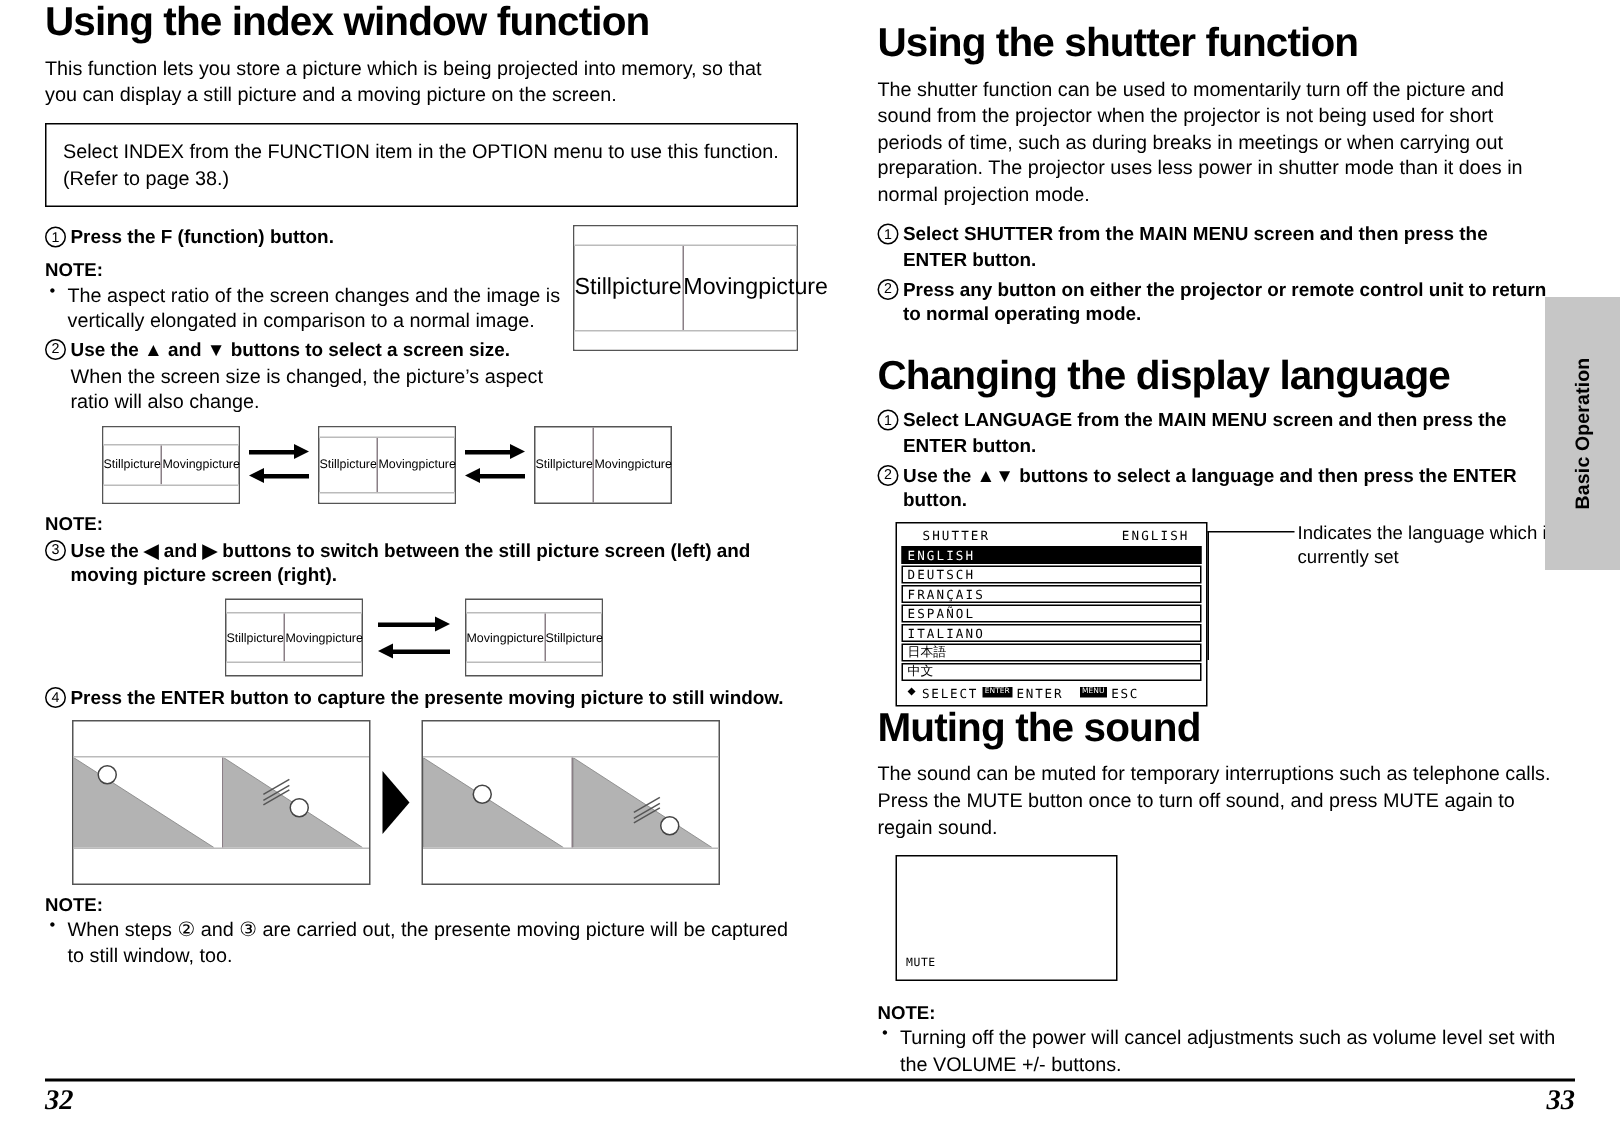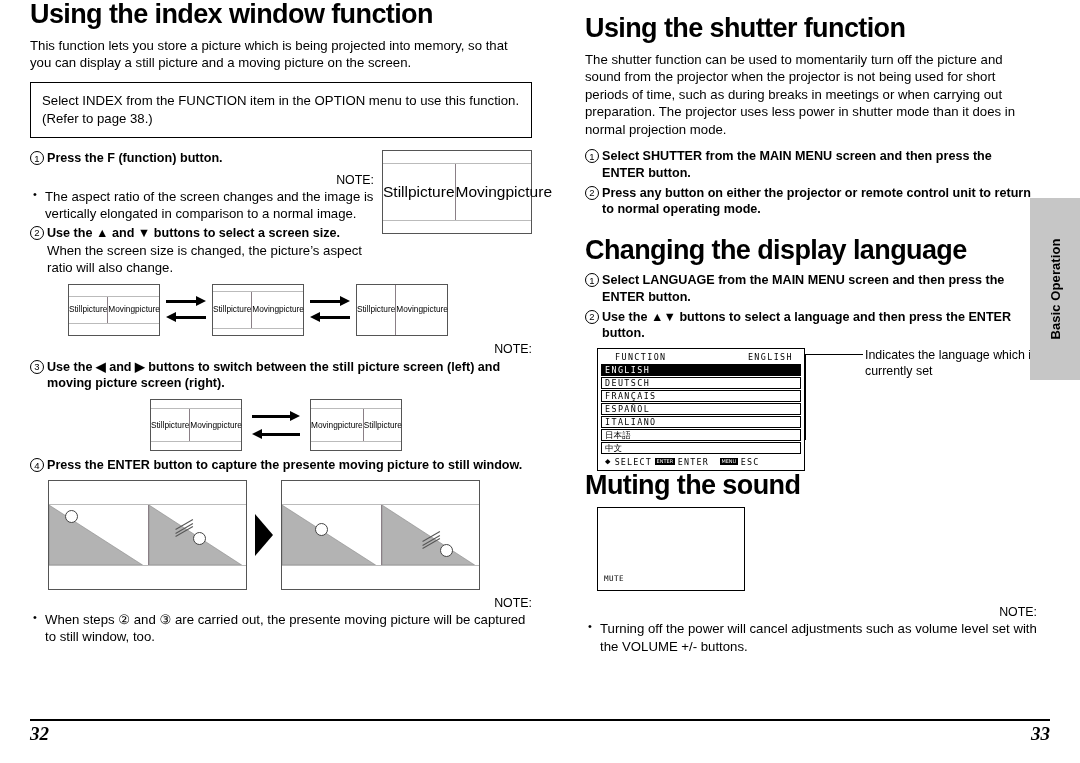--- a/index.html
+++ b/index.html
@@ -33,21 +33,21 @@
   .step .num {
     flex:0 0 auto; width:14px; height:14px; border:1.1px solid #000;
     border-radius:50%; font-size:9.5px; font-weight:normal;
     display:flex; align-items:center; justify-content:center;
     margin-right:3px; margin-top:1px; line-height:1;
   }
   .step .txt { flex:1 1 auto; }
   .sub { font-size:13.2px; font-weight:normal; line-height:1.32;
          margin:0 0 0 17px; }
 
-  .note-h { font-size:12.4px; font-weight:normal; margin:6px 0 1px 0;text-align:right; }
+  .note-h { font-size:12.4px; font-weight:bold; margin:6px 0 1px 0; }
   .note-list { margin:0; padding:0; list-style:none; }
   .note-list li {
     font-size:13.2px; line-height:1.32; position:relative;
     padding-left:15px; margin-bottom:1px;
   }
   .note-list li:before {
     content:"\2022"; position:absolute; left:3px; top:-1px; font-size:11px;
   }
 
   
@@ -380,21 +380,21 @@
     <span class="txt">Select LANGUAGE from the MAIN MENU screen and then press the ENTER button.</span>
   </div>
   <div class="step" style="margin-top:4px;">
     <span class="num">2</span>
     <span class="txt">Use the ▲▼ buttons to select a language and then press the ENTER button.</span>
   </div>
 
   <div class="osd-wrap">
     <div class="osd">
       <div class="osd-top">
-        <span>FUNCTION</span>
+        <span>SHUTTER</span>
         <span>ENGLISH</span>
       </div>
       <div class="osd-list">
         <div class="osd-item sel">ENGLISH</div>
         <div class="osd-item">DEUTSCH</div>
         <div class="osd-item">FRANÇAIS</div>
         <div class="osd-item">ESPAÑOL</div>
         <div class="osd-item">ITALIANO</div>
         <div class="osd-item cjk">日本語</div>
         <div class="osd-item cjk">中文</div>
@@ -407,20 +407,21 @@
         <span class="keycap" style="margin-left:8px;">MENU</span>
         <span>ESC</span>
       </div>
     </div>
     <div class="callout-tick"></div>
     <div class="callout-line"></div>
     <div class="callout-txt">Indicates the language which is currently set</div>
   </div>
 
   <h1 class="section" style="">Muting the sound</h1>
+  <p class="intro">The sound can be muted for temporary interruptions such as telephone calls. Press the MUTE button once to turn off sound, and press MUTE again to regain sound.</p>
 
   <div class="mute-box">
     <span class="mute-lbl">MUTE</span>
   </div>
 
   <div class="note-h" style="margin-top:14px;">NOTE:</div>
   <ul class="note-list">
     <li>Turning off the power will cancel adjustments such as volume level set with the VOLUME +/- buttons.</li>
   </ul>
 </div>

